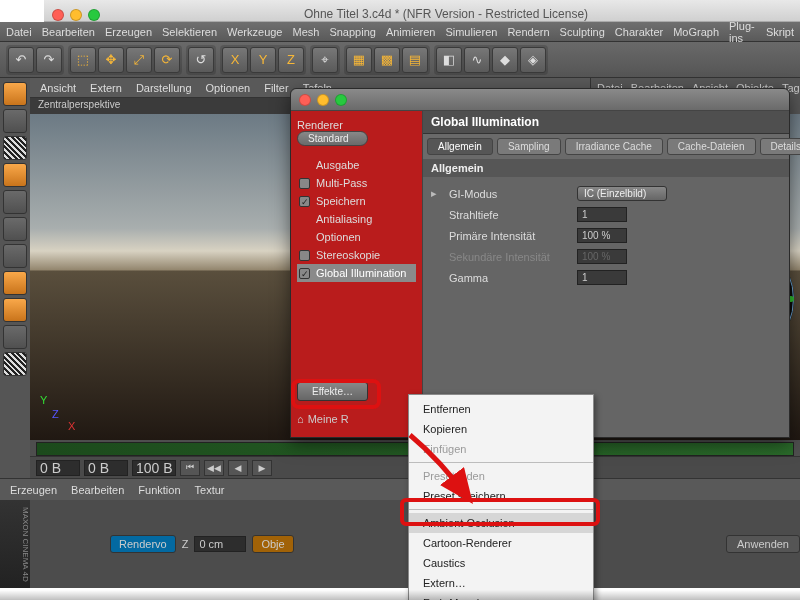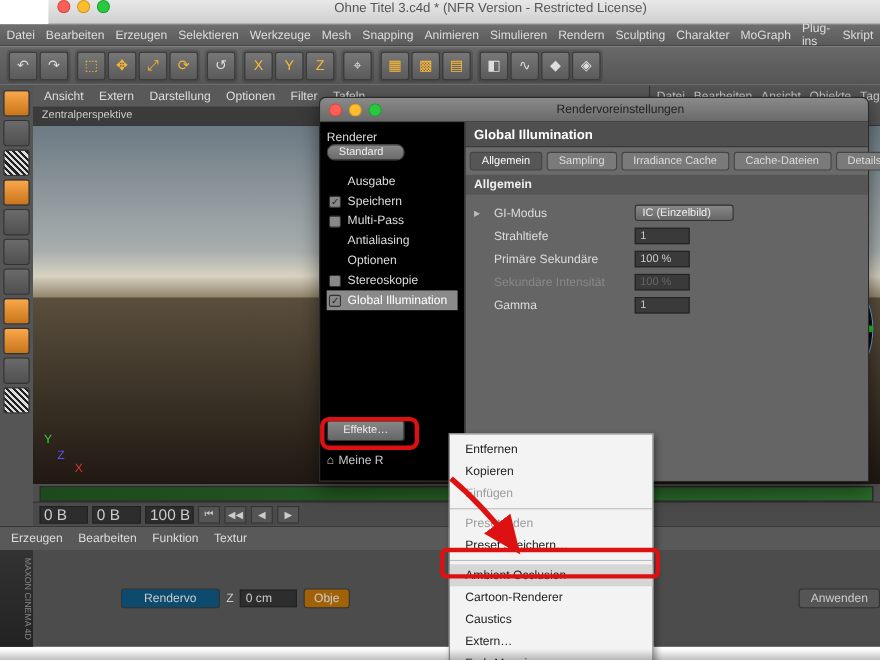--- a/index.html
+++ b/index.html
@@ -1,17 +1,17 @@
 <!DOCTYPE html>
 <html><head>
 <meta charset="utf-8">
 <style>
   * { margin: 0; padding: 0; box-sizing: border-box; font-family: "Lucida Grande", Arial, sans-serif; font-size: 11px; }
   body { background: #fff; width: 800px; height: 600px; overflow: hidden; position: relative; color: #222; }
-  .mac-titlebar { height: 22px; background: linear-gradient(#e8e8e8,#d0d0d0); display: flex; align-items: flex-start; padding: 0 8px; border-bottom: 1px solid #aaa; margin-left: 44px; }
+  .mac-titlebar { height: 22px; background: linear-gradient(#e8e8e8,#d0d0d0); display: flex; align-items: flex-end; padding: 0 8px; border-bottom: 1px solid #aaa; margin-left: 44px; }
   .traffic { display: flex; gap: 6px; }
   .tl { width: 12px; height: 12px; border-radius: 50%; border: 1px solid rgba(0,0,0,.2); }
   .tl.red { background: #ff5f56; } .tl.yel { background: #ffbd2e; } .tl.grn { background: #27c93f; }
   .mac-title { flex: 1; text-align: center; color: #555; font-size: 12px; }
   .menubar { height: 20px; background: linear-gradient(#6f6f6f,#5a5a5a); display: flex; align-items: center; padding: 0 6px; gap: 10px; color: #ddd; border-bottom: 1px solid #333; }
   .menubar span { cursor: default; }
   .toolbar { height: 36px; background: linear-gradient(#696969,#555); display: flex; align-items: center; padding: 0 6px; gap: 4px; border-bottom: 1px solid #333; }
   .tbgroup { display: flex; gap: 2px; background: rgba(0,0,0,.15); padding: 2px; border-radius: 4px; }
   .tbbtn { width: 26px; height: 26px; background: linear-gradient(#777,#5a5a5a); border: 1px solid #3a3a3a; border-radius: 3px; display: flex; align-items: center; justify-content: center; color: #ddd; font-size: 13px; }
   .tbbtn.accent { color: #f7b737; }
@@ -52,21 +52,21 @@
   .rightpanel { position: absolute; right: 0; top: 78px; width: 210px; height: 48px; background: #555; color: #ccc; padding: 4px 6px; border-left: 1px solid #333; }
   .rightmenu { display: flex; gap: 8px; font-size: 10px; }
   .rightrow { display: flex; align-items: center; gap: 6px; margin-top: 4px; }
   .layerico { width: 18px; height: 14px; background: linear-gradient(45deg,#e23,#47c); border: 1px solid #222; }
 
   
   .dialog { position: absolute; left: 290px; top: 88px; width: 500px; height: 350px; background: #6a6a6a; border: 1px solid #2a2a2a; border-radius: 6px 6px 0 0; box-shadow: 0 6px 18px rgba(0,0,0,.5); color: #ddd; }
   .dlg-title { height: 22px; background: linear-gradient(#8a8a8a,#6a6a6a); border-radius: 6px 6px 0 0; display: flex; align-items: center; padding: 0 8px; border-bottom: 1px solid #444; }
   .dlg-title .t { flex: 1; text-align: center; color: #222; font-weight: 500; }
   .dlg-body { display: flex; height: calc(100% - 22px); }
-  .dlg-left { width: 132px; background: #000000; padding: 8px 6px; border-right: 1px solid #444; position: relative; }
+  .dlg-left { width: 132px; background: #b91c1c; padding: 8px 6px; border-right: 1px solid #444; position: relative; }
   .rendlabel { color: #ddd; margin-bottom: 4px; }
   .rendsel { display: inline-block; background: linear-gradient(#888,#6a6a6a); border: 1px solid #444; border-radius: 10px; padding: 1px 18px 1px 10px; color: #eee; position: relative; font-size: 10px; }
   .optlist { margin-top: 10px; }
   .optrow { display: flex; align-items: center; gap: 6px; padding: 3px 2px; color: #ddd; font-size: 10px; }
   .optrow.sel { background: #8a8a8a; color: #fff; }
   .chk { width: 11px; height: 11px; border: 1px solid #333; border-radius: 2px; background: #888; display: inline-block; }
   .chk.on::after { content: "✓"; font-size: 9px; position: relative; top: -2px; left: 1px; color: #222; }
   .effbtn { position: absolute; left: 6px; bottom: 36px; background: linear-gradient(#888,#666); border: 1px solid #333; border-radius: 3px; padding: 3px 14px; color: #eee; font-size: 10px; }
   .mybtn { position: absolute; left: 6px; bottom: 12px; color: #ccc; font-size: 10px; display: flex; align-items: center; gap: 4px; }
   .redbox1 { position: absolute; left: 0; bottom: 28px; width: 90px; height: 30px; border: 4px solid #d11; border-radius: 8px; pointer-events: none; }
@@ -232,54 +232,53 @@
 <div class="attrrow">
   <span>Erzeugen</span>
   <span>Bearbeiten</span>
   <span>Funktion</span>
   <span>Textur</span>
 </div>
 
 <div class="matarea">
   <div class="matlogo">MAXON CINEMA 4D</div>
   <div class="coordbar">
-    <span style="background:#0c4a6e;border:1px solid #333;padding:2px 20px;border-radius:3px;">Rendervo</span>
+    <span style="background:#0369a1;border:1px solid #333;padding:2px 8px;border-radius:3px;">Rendervo</span>
     <span>Z</span>
     <input class="coordfield" value="0 cm" style="">
     <span style="background:#a16207;border:1px solid #333;padding:2px 8px;border-radius:3px;">Obje</span>
     <span style="flex:1"></span>
     <span style="background:#555;border:1px solid #333;padding:2px 10px;border-radius:3px;">Anwenden</span>
   </div>
 </div>
 
 <div class="dialog">
   <div class="dlg-title">
     <div class="traffic">
       <div class="tl red"></div>
       <div class="tl yel"></div>
       <div class="tl grn"></div>
     </div>
-    <div class="t">Rendervoreinstellungen</div>
   </div>
   <div class="dlg-body">
     <div class="dlg-left">
       <span class="rendlabel">Renderer</span>
       <span class="rendsel">Standard</span>
       <div class="optlist" id="optlist">
           <div class="optrow">
             <span style="width: 11px;"></span>
             <span>Ausgabe</span>
           </div>
           <div class="optrow">
+            <span class="chk"></span>
+            <span>Multi-Pass</span>
+          </div>
+          <div class="optrow">
             <span class="chk on"></span>
             <span>Speichern</span>
-          </div>
-          <div class="optrow">
-            <span class="chk"></span>
-            <span>Multi-Pass</span>
           </div>
           <div class="optrow">
             <span style="width: 11px;"></span>
             <span>Antialiasing</span>
           </div>
           <div class="optrow">
             <span style="width: 11px;"></span>
             <span>Optionen</span>
           </div>
           <div class="optrow">
@@ -314,21 +313,21 @@
           <span class="plabel">GI-Modus</span>
           <span class="pselect">IC (Einzelbild)</span>
         </div>
         <div class="prow">
           <span style="width:10px"></span>
           <span class="plabel">Strahltiefe</span>
           <input class="pfield" value="1" style="">
         </div>
         <div class="prow">
           <span style="width:10px"></span>
-          <span class="plabel">Primäre Sekundäre</span>
+          <span class="plabel">Primäre Intensität</span>
           <input class="pfield" value="100 %" style="">
         </div>
         <div class="prow">
           <span style="width:10px"></span>
           <span class="plabel dim">Sekundäre Intensität</span>
           <input class="pfield dim" value="100 %" style="">
         </div>
         <div class="prow">
           <span style="width:10px"></span>
           <span class="plabel">Gamma</span>

